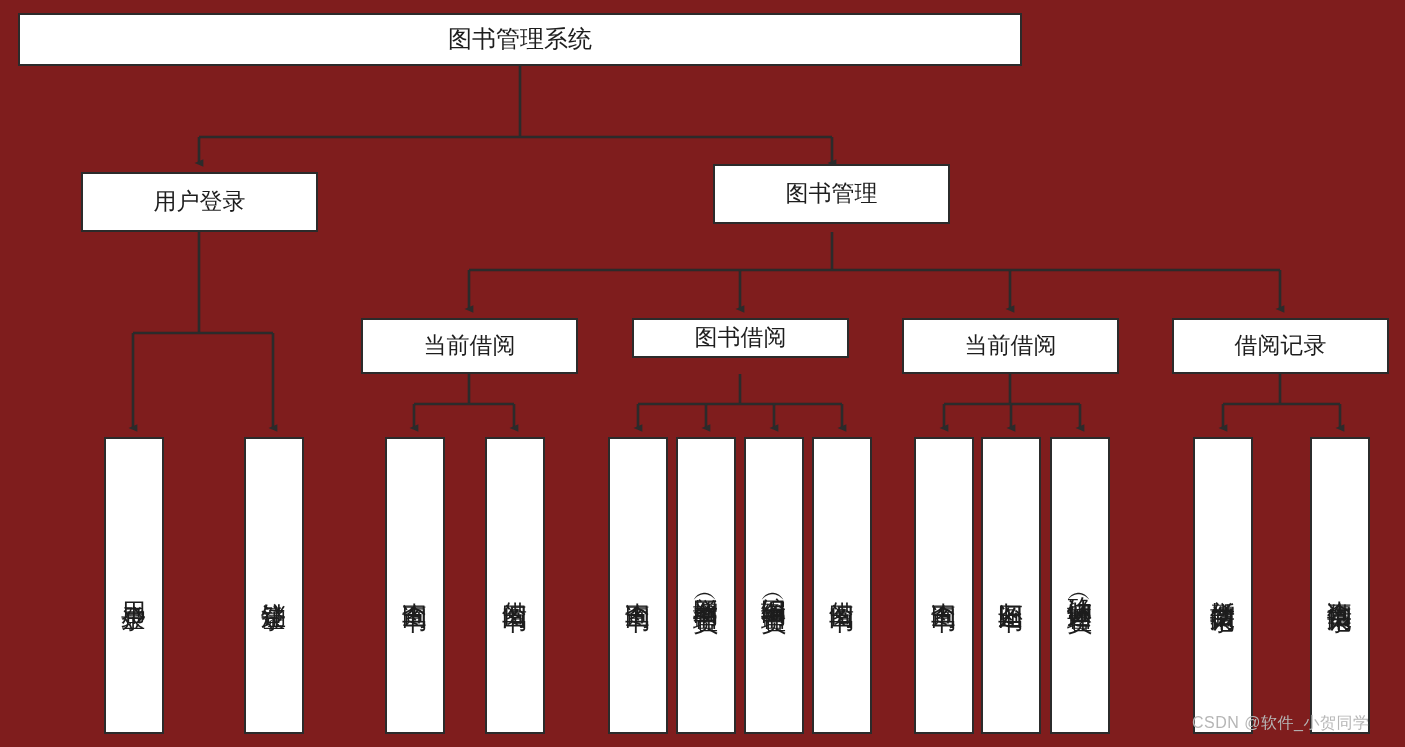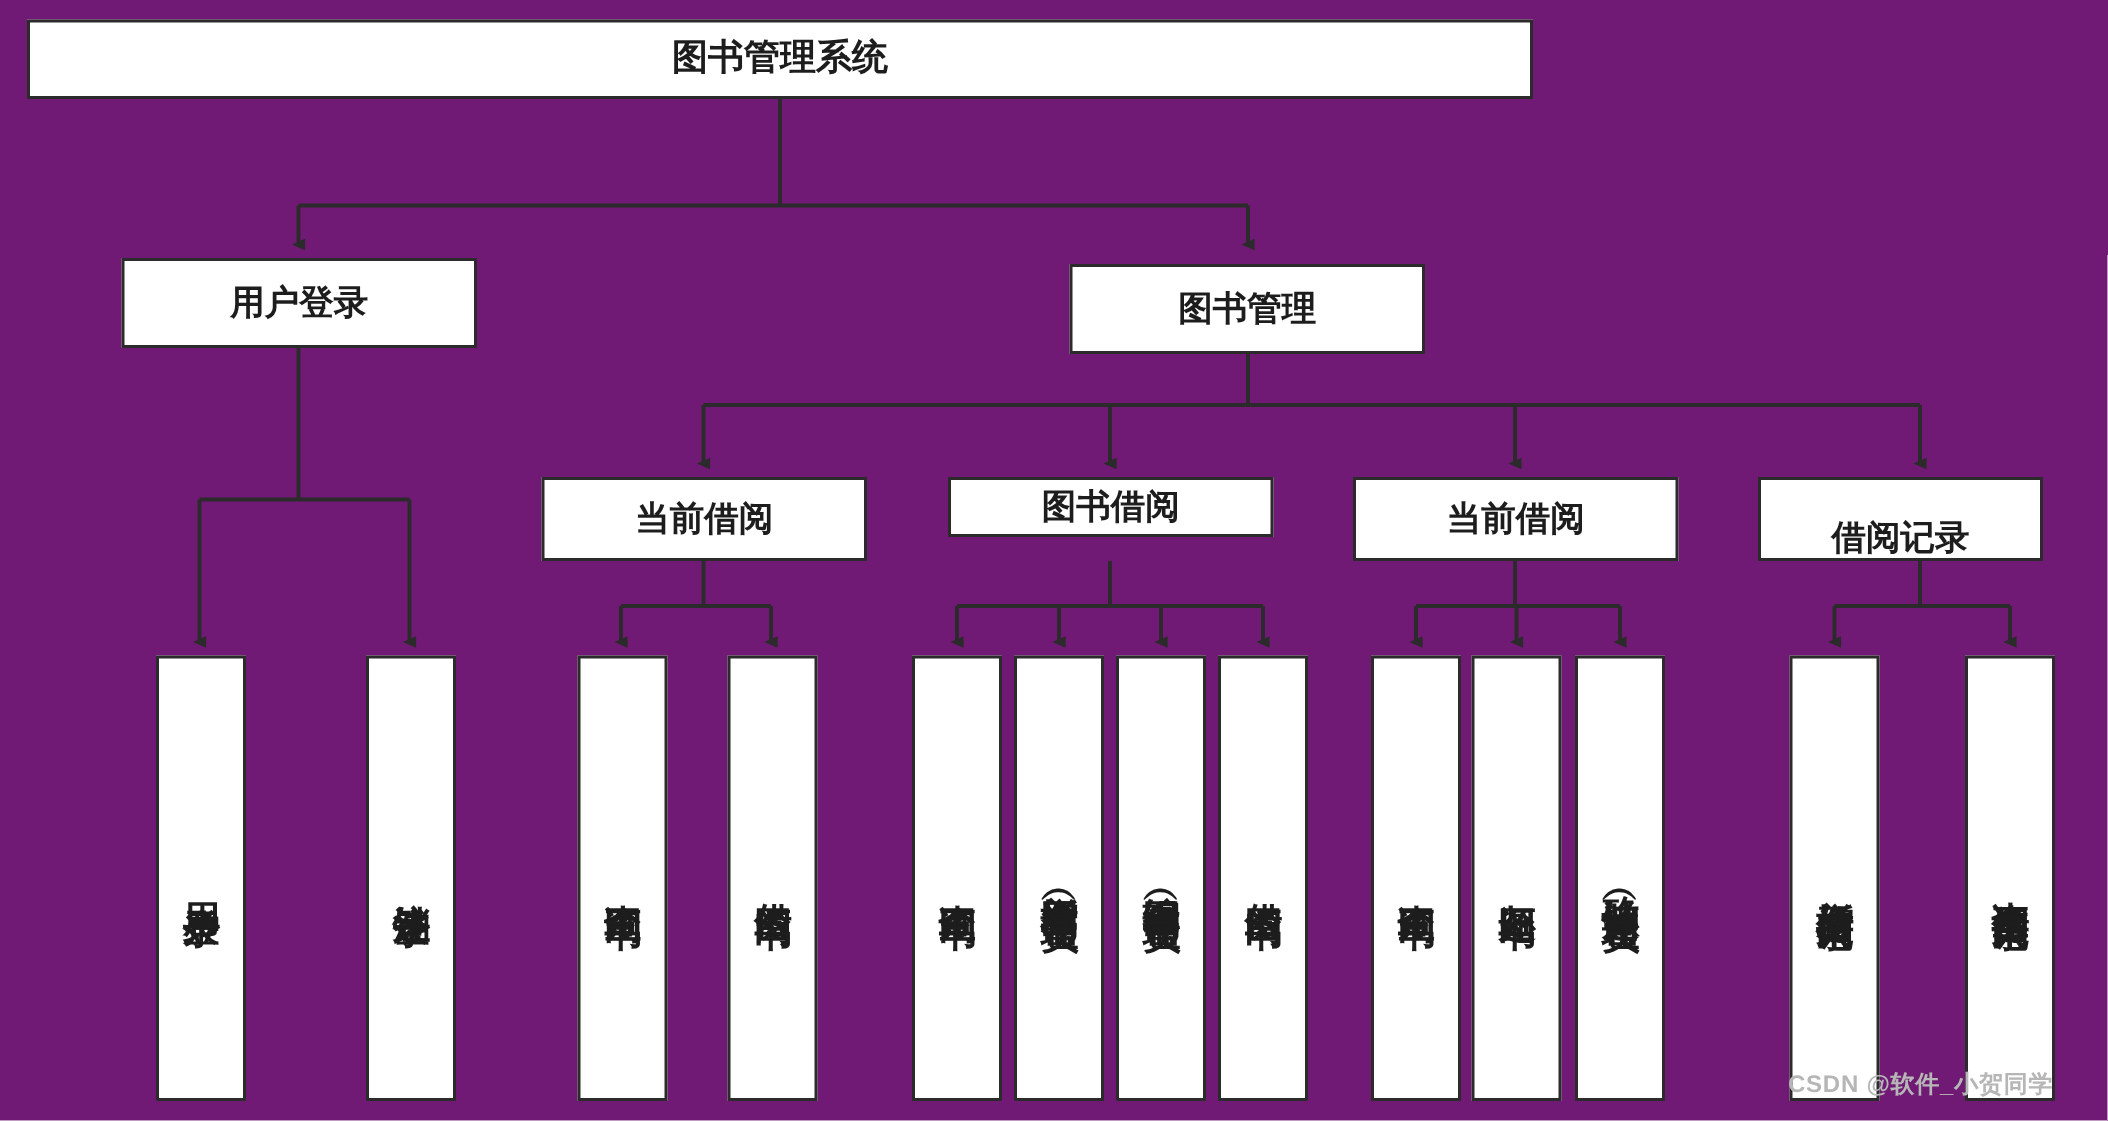--- a/index.html
+++ b/index.html
@@ -7,23 +7,22 @@
     padding: 0;
     background: #ffffff;
   }
   body {
     font-family: "Liberation Sans", "DejaVu Sans", sans-serif;
   }
   #canvas {
     position: relative;
     width: 1405px;
     height: 747px;
-    background: #701a75;
+    background: #7f1d1d;
     overflow: hidden;
-    font-weight: bold;
   }
   #wires {
     position: absolute;
     left: 0;
     top: 0;
     width: 1405px;
     height: 747px;
   }
   .node {
     position: absolute;
@@ -119,34 +118,34 @@
     </g>
   </svg>
 
   <div class="node node-root" style="left:18px; top:13px; width:1004px; height:53px;">
     <span>图书管理系统</span>
   </div>
 
   <div class="node node-h" style="left:81px; top:172px; width:237px; height:60px;">
     <span>用户登录</span>
   </div>
-  <div class="node node-h" style="left:713px; top:176px; width:237px; height:60px;text-align:right;">
+  <div class="node node-h" style="left:713px; top:164px; width:237px; height:60px;text-align:right;">
     <span>图书管理</span>
   </div>
 
   <div class="node node-h" style="left:361px; top:318px; width:217px; height:56px;">
     <span>当前借阅</span>
   </div>
   <div class="node node-h" style="left:632px; top:318px; width:217px; height:40px;">
     <span>图书借阅</span>
   </div>
   <div class="node node-h" style="left:902px; top:318px; width:217px; height:56px;">
     <span>当前借阅</span>
   </div>
-  <div class="node node-h" style="left:1172px; top:318px; width:190px; height:56px;align-items:flex-end;">
+  <div class="node node-h" style="left:1172px; top:318px; width:217px; height:56px;">
     <span>借阅记录</span>
   </div>
 
   <div class="node node-v" style="left:104px; top:437px; width:60px; height:297px;">
     <span class="vtxt">用户登录</span>
   </div>
   <div class="node node-v" style="left:244px; top:437px; width:60px; height:297px;">
     <span class="vtxt">注销登录</span>
   </div>
 

